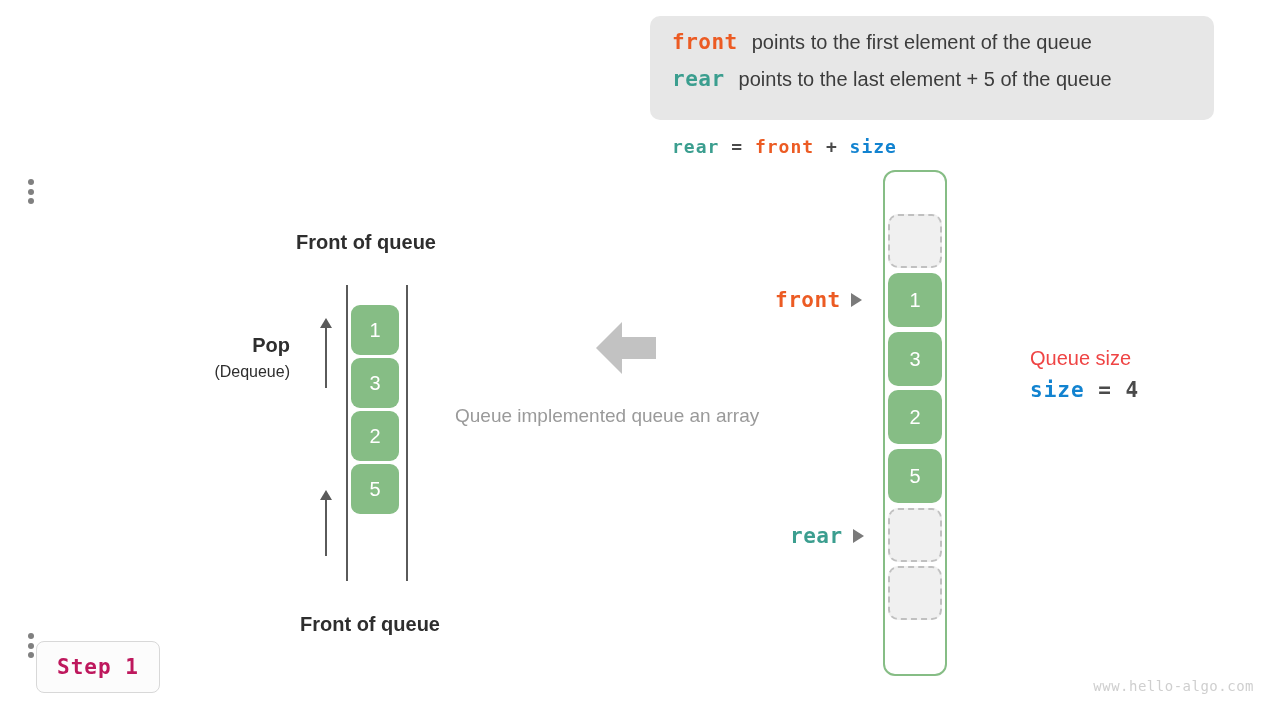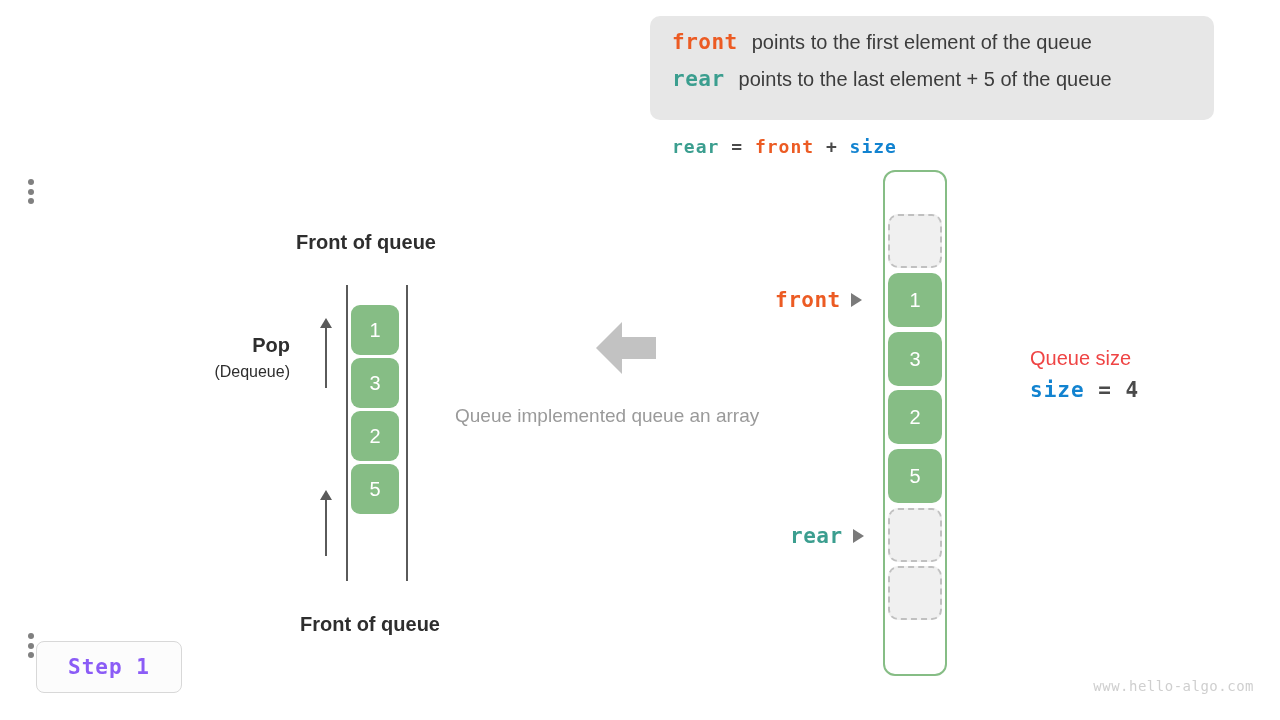--- a/index.html
+++ b/index.html
@@ -250,34 +250,34 @@
     color: #4a4a4a;
     line-height: 34px;
     white-space: pre;
   }
 
   
   .step-badge {
     position: absolute;
     left: 36px;
     top: 641px;
-    width: 146px;
+    width: 124px;
     height: 52px;
     box-sizing: border-box;
     border: 1px solid #d8d8d8;
     border-radius: 8px;
     background: #fcfcfc;
     display: flex;
     align-items: center;
     justify-content: center;
     font-family: "DejaVu Sans Mono", monospace;
     font-weight: bold;
     font-size: 21px;
     letter-spacing: 1px;
-    color: #8b5cf6;
+    color: #be185d;
   }
   .watermark {
     position: absolute;
     right: 26px;
     top: 678px;
     font-family: "DejaVu Sans Mono", monospace;
     font-size: 14px;
     color: #cfcfcf;
     letter-spacing: 0.5px;
   }

